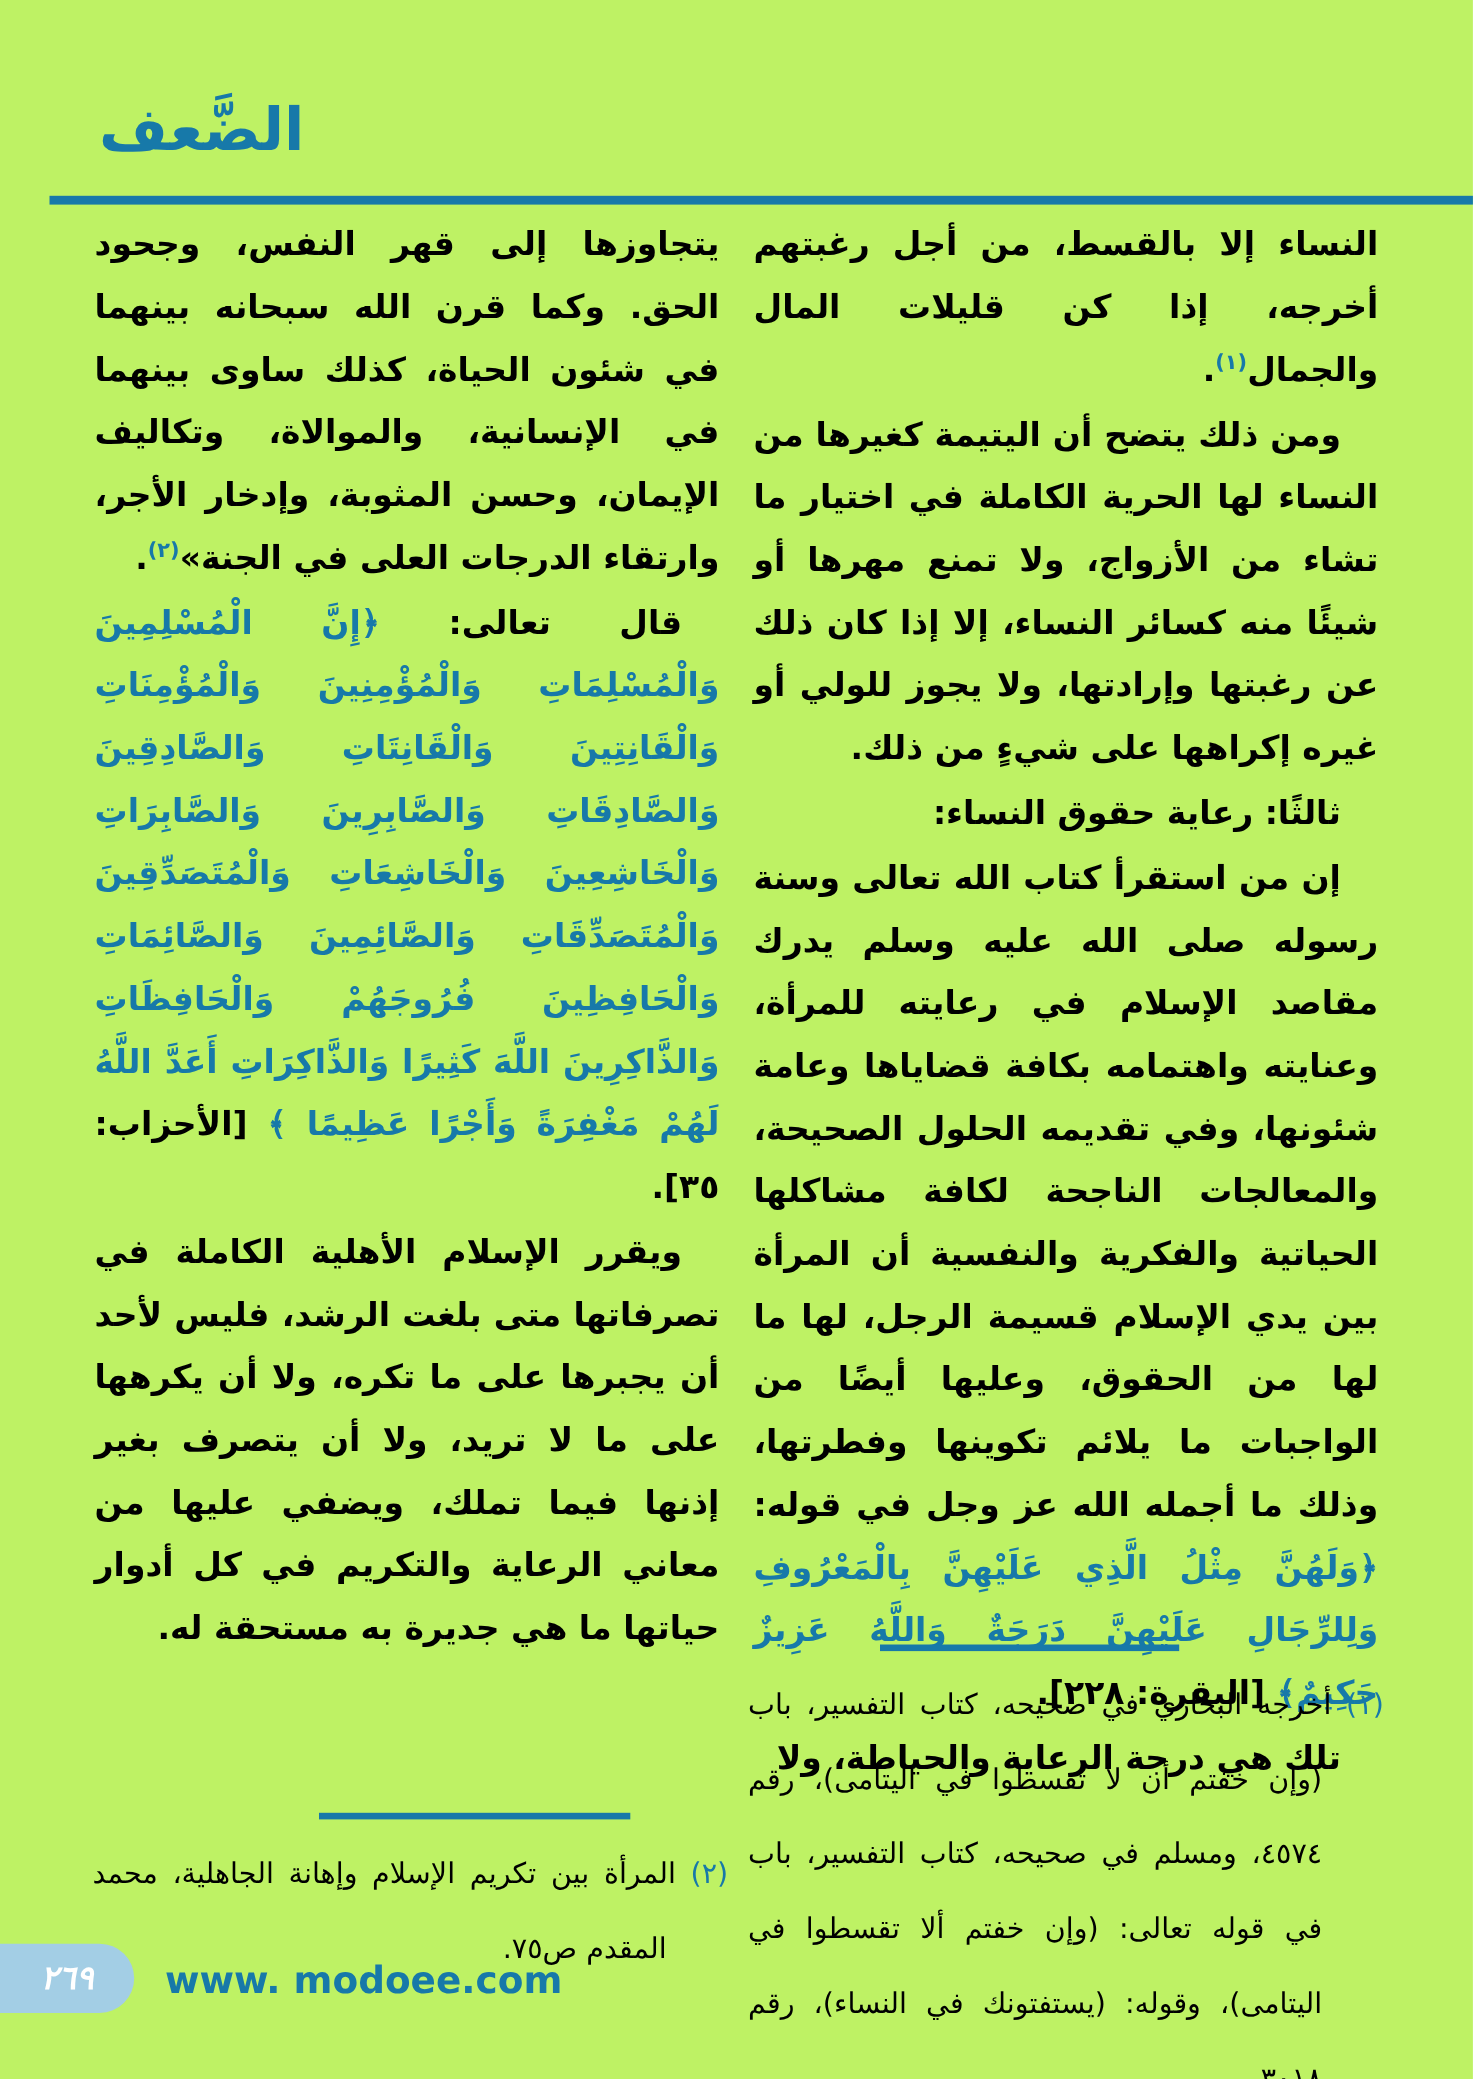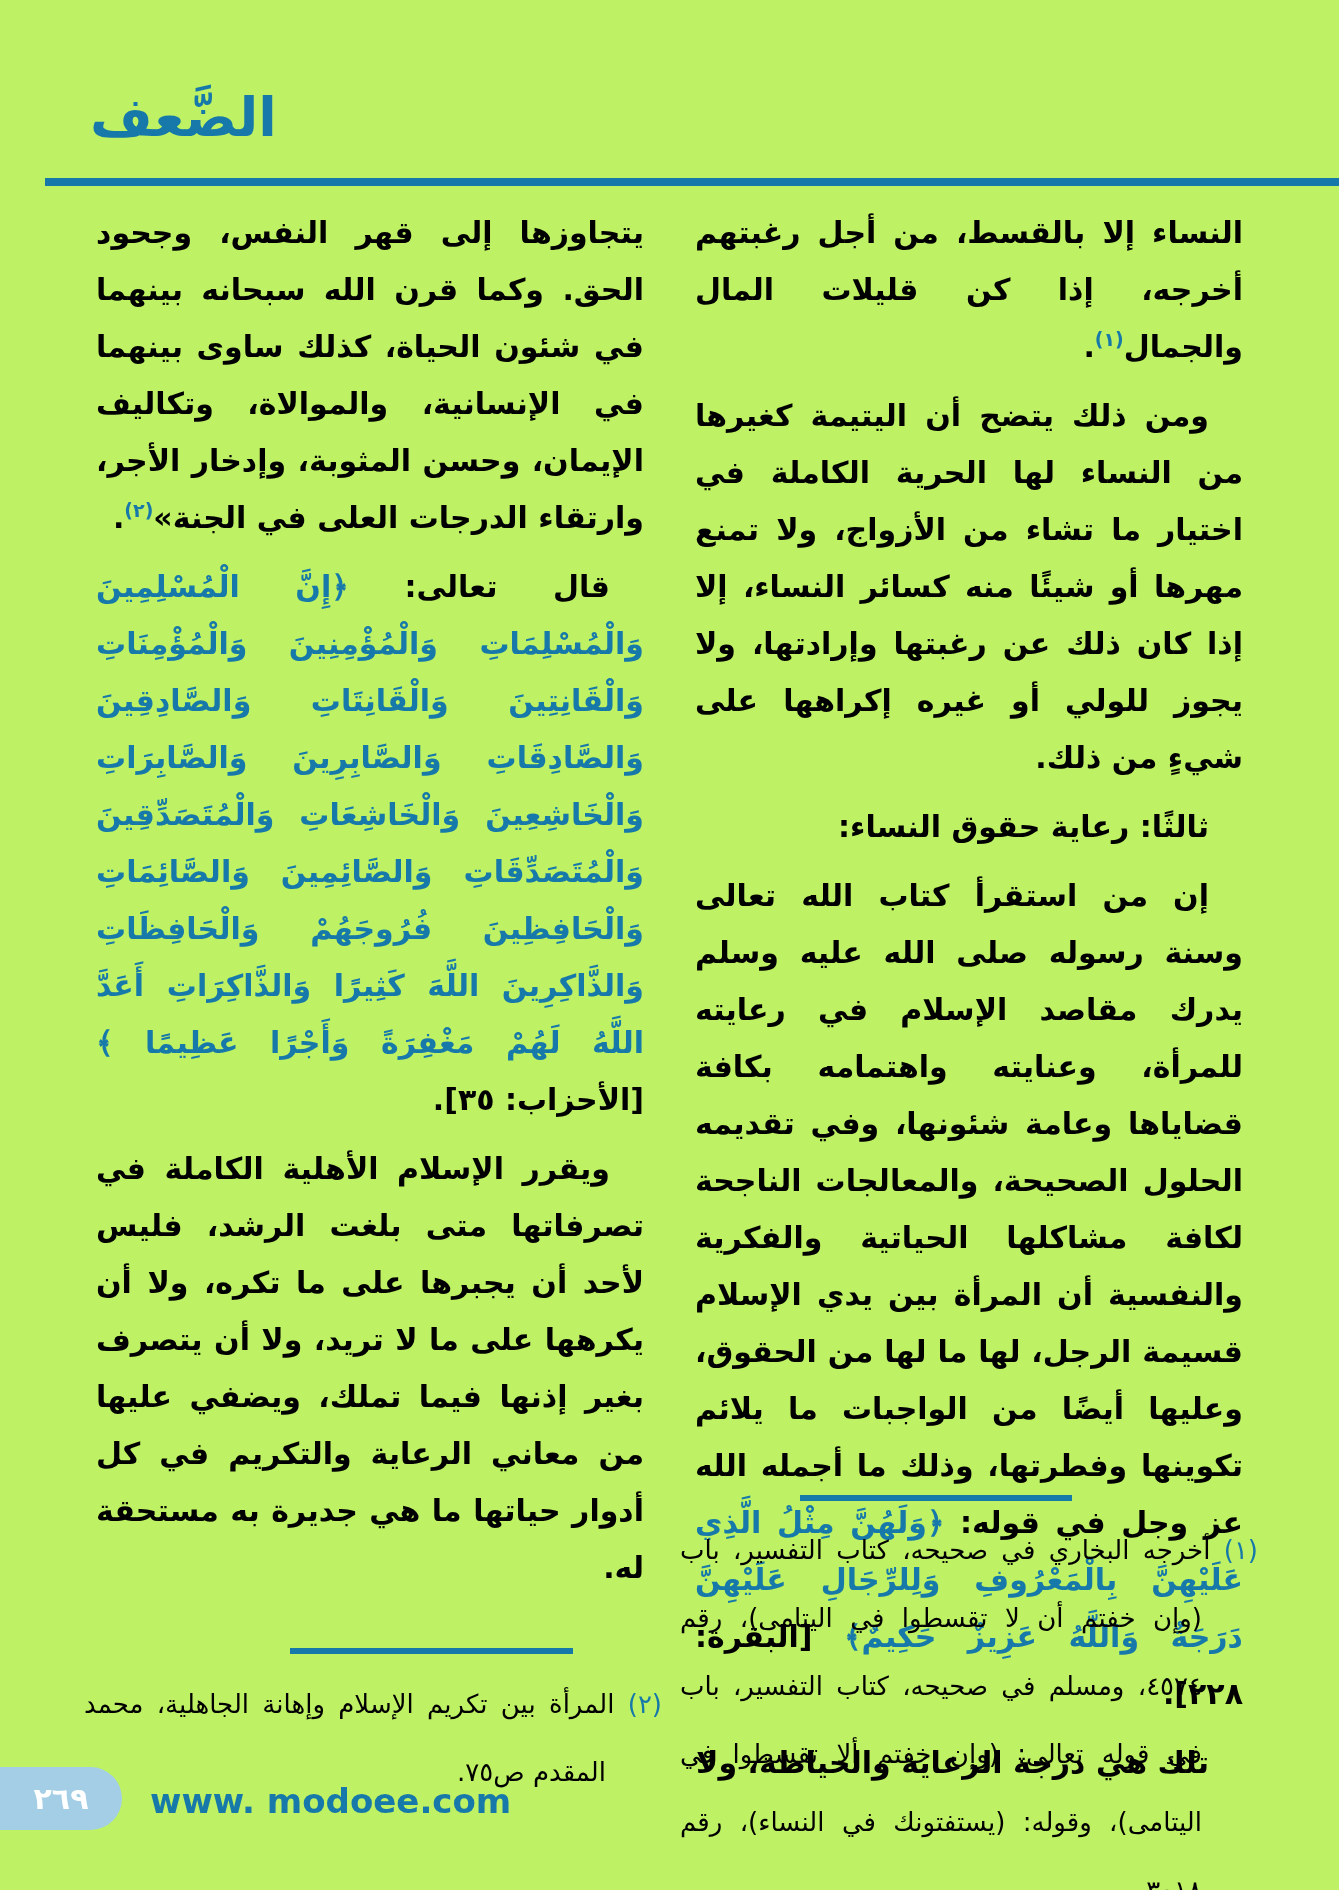--- a/index.html
+++ b/index.html
@@ -16,21 +16,21 @@
     position:absolute;left:45px;top:178px;width:1294px;height:8px;background:#1779A9;
   }
   
   .col{
     position:absolute;top:192px;width:572px;direction:rtl;
     font-size:30px;line-height:57px;font-weight:bold;color:#000;
     text-align:justify;text-align-last:right;
   }
   .col-right{left:683px;}
   .col-left{left:84px;}
-  .col p{margin:12px;text-align:justify;text-align-last:right;}
+  .col p{margin:2px;text-align:justify;text-align-last:right;}
   .col p.indent{text-indent:34px;}
   .quran{color:#1779A9;}
   .fn-ref{
     color:#1779A9;font-size:19px;vertical-align:super;line-height:0;font-weight:bold;
   }
   
   .fn-sep{position:absolute;height:6px;background:#1779A9;}
   .fn-sep-right{left:800px;top:1495px;width:272px;}
   .fn-sep-left{left:290px;top:1648px;width:283px;}
   
@@ -42,21 +42,21 @@
   }
   .footnote-right{left:680px;top:1516px;}
   .footnote-left{left:84px;top:1670px;}
   .fn-marker{color:#1779A9;}
   
   .footer-pill{
     position:absolute;left:0;top:1767px;width:122px;height:63px;
     background:#A3CEE5;border-radius:0 32px 32px 0;
     display:flex;align-items:center;justify-content:center;
   }
-  .footer-pill span{color:#ffffff;font-size:30px;font-weight:bold;}
+  .footer-pill span{color:#ffffff;font-size:30px;font-weight:bold;font-style:italic;}
   .footer-url{
     position:absolute;left:150px;top:1781px;color:#1779A9;
     font-size:34px;font-weight:bold;direction:ltr;
   }
 </style>
 </head>
 <body>
 
 <div class="page">
 

